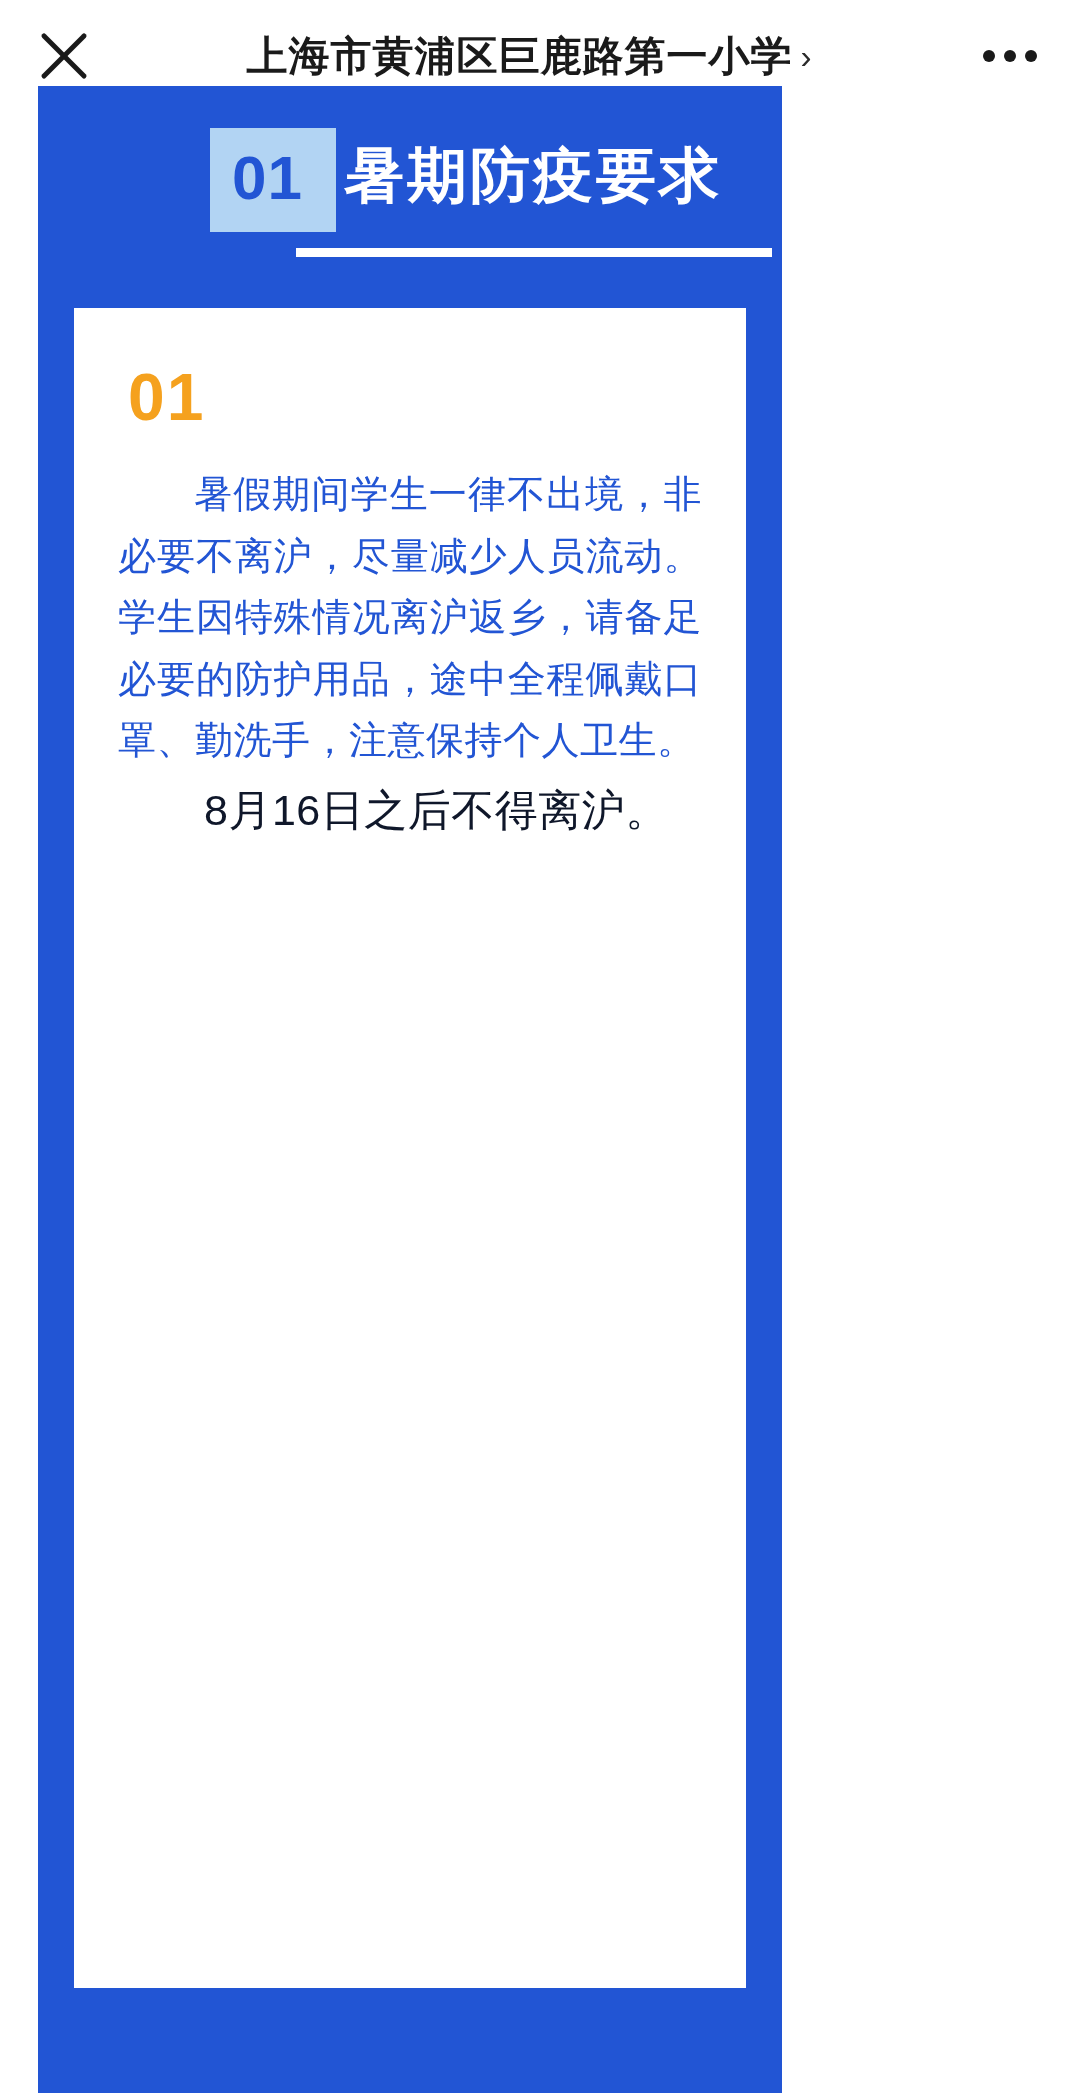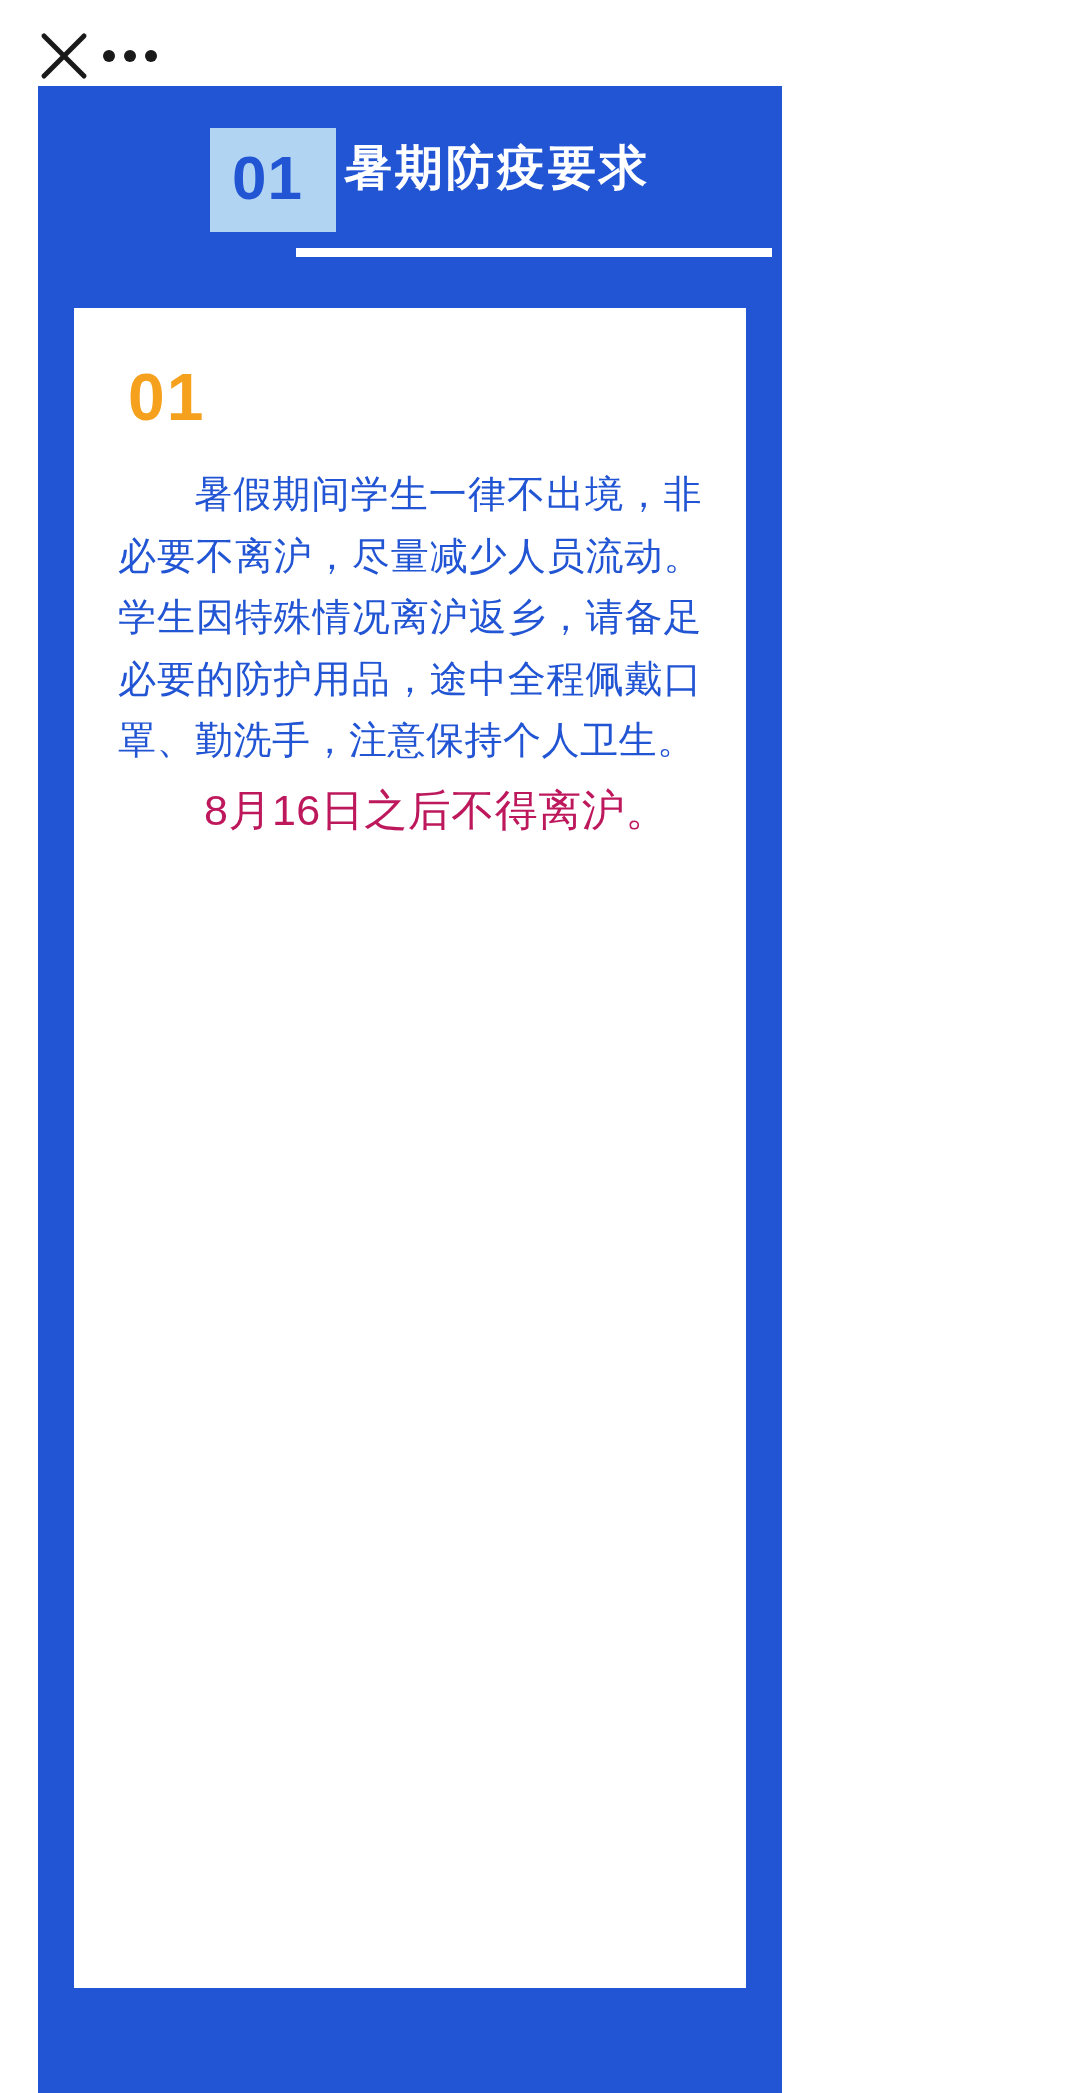--- a/index.html
+++ b/index.html
@@ -104,21 +104,21 @@
     font-size: 62px;
     font-weight: 700;
     color: #2255d4;
     letter-spacing: 1px;
     font-family: "Liberation Sans", "DejaVu Sans", sans-serif;
   }
   .head-title {
     position: absolute;
     left: 174px;
     top: 8px;
-    font-size: 48px;
+    font-size: 60px;
     font-weight: 700;
     color: #ffffff;
     letter-spacing: 3px;
     white-space: nowrap;
   }
   .head-rule {
     position: absolute;
     left: 126px;
     top: 120px;
     width: 476px;
@@ -149,38 +149,42 @@
     color: #2255d4;
     text-align: justify;
     letter-spacing: 0.5px;
     text-indent: 2em;
     font-family: "Liberation Sans", "DejaVu Sans", sans-serif;
   }
   .hl { color: #e8332a; }
   .warn {
     font-size: 43px;
     line-height: 1.62;
-    color: #be185d;
+    color: #0f172a;
     text-indent: 2em;
     letter-spacing: 0.5px;
     margin-top: 4px;
   }
 </style>
 </head>
 <body>
 
 <div class="navbar">
 
   <div class="nav-close">
     <svg width="54" height="54" viewBox="0 0 54 54" aria-hidden="true">
       <line x1="7" y1="7" x2="47" y2="47" stroke="#1a1a1a" stroke-width="5" stroke-linecap="round"></line>
       <line x1="47" y1="7" x2="7" y2="47" stroke="#1a1a1a" stroke-width="5" stroke-linecap="round"></line>
     </svg>
   </div>
 
+  <div class="nav-title-wrap">
+    <span class="nav-title">上海市黄浦区巨鹿路第一小学</span>
+    <span class="nav-chev">›</span>
+  </div>
 
   <div class="nav-more">
     <i></i>
     <i></i>
     <i></i>
   </div>
 </div>
 
 <div class="poster">
 

